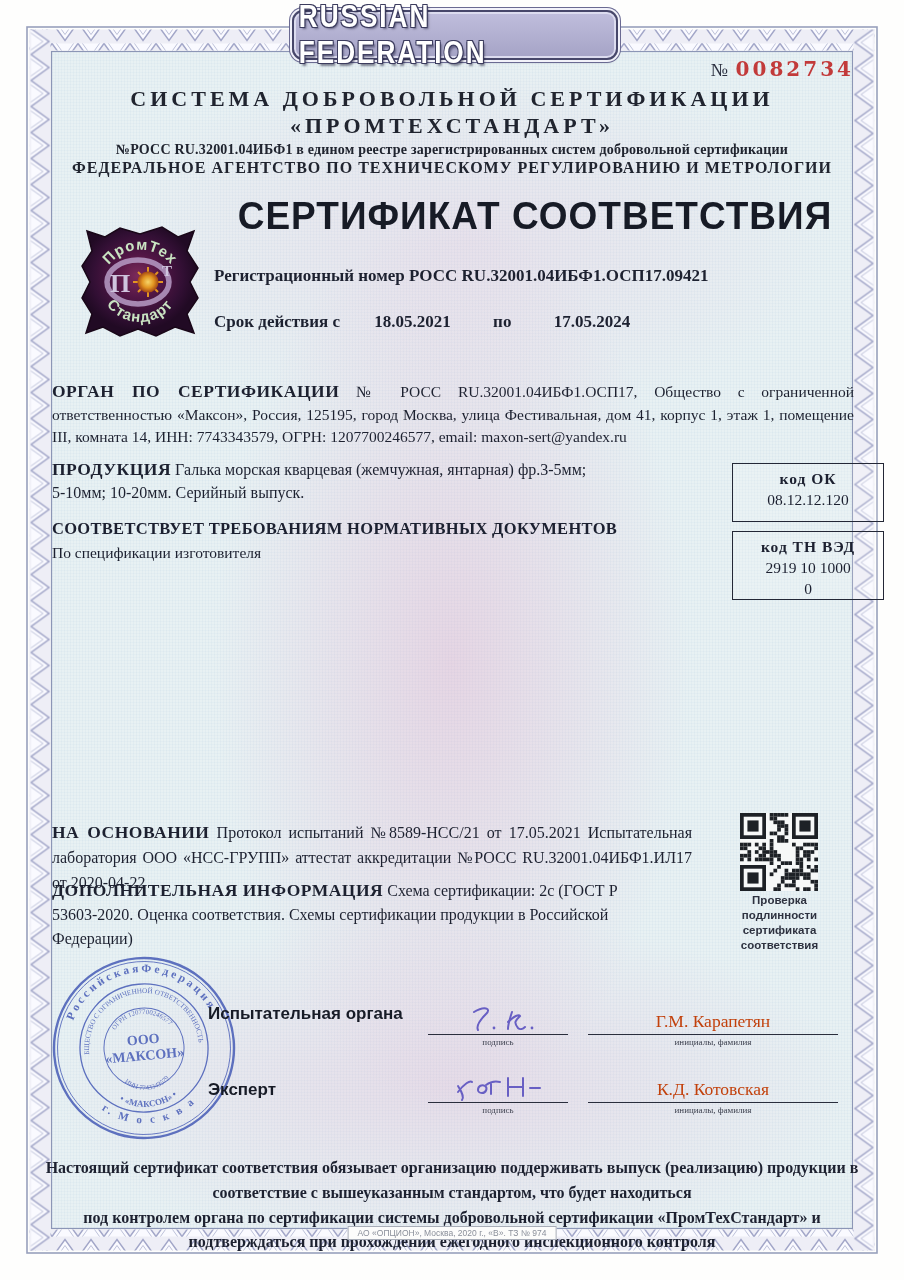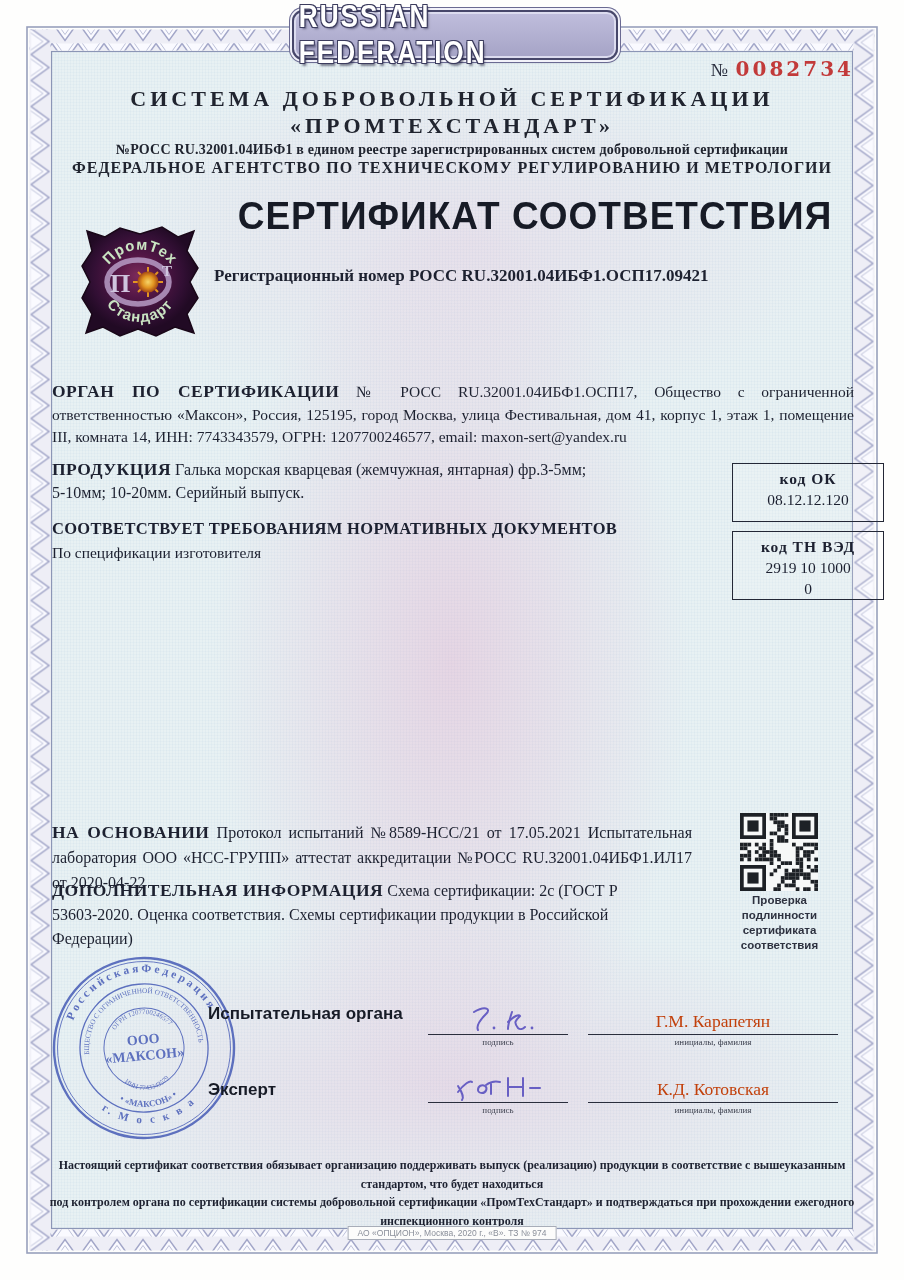--- a/index.html
+++ b/index.html
@@ -75,21 +75,21 @@
   .sigline{position:absolute;border-bottom:1.4px solid #2a2e3c;height:30px;}
   .sig1{left:428px;top:1004px;width:140px;} .sig2{left:428px;top:1072px;width:140px;}
   .nameline{position:absolute;border-bottom:1.4px solid #2a2e3c;height:30px;text-align:center;
     font-size:17.5px;color:#c2410c;line-height:34px;}
   .name1{left:588px;top:1004px;width:250px;} .name2{left:588px;top:1072px;width:250px;}
   .cap{position:absolute;text-align:center;font-size:9px;color:#3a3e4c;}
   .cap-s1{left:428px;top:1037px;width:140px;} .cap-n1{left:588px;top:1037px;width:250px;}
   .cap-s2{left:428px;top:1105px;width:140px;} .cap-n2{left:588px;top:1105px;width:250px;}
 
   .fineprint{position:absolute;left:45px;top:1156px;width:814px;text-align:center;
-    font-weight:bold;font-size:12px;line-height:1.55;color:#1d2130;}
+    font-weight:bold;font-size:16px;line-height:1.55;color:#1d2130;}
   .printinfo{position:absolute;left:50%;top:1226px;transform:translateX(-50%);z-index:4;
     font-family:"Liberation Sans",sans-serif;font-size:8.5px;color:#8a8f9a;background:#fcfcfb;
     border:1px solid #a8adb8;padding:1px 9px;white-space:nowrap;}
 </style>
 </head>
 <body>
 
 <div class="cert">
 
   <div class="paper"></div>
@@ -166,20 +166,26 @@
       <circle cx="70" cy="58" r="10.5" fill="url(#sun)"></circle>
       <text x="42" y="68" font-family="Liberation Serif, serif" font-size="26" font-weight="bold" fill="#cfc4dd" text-anchor="middle">П</text>
       <text x="89" y="52" font-family="Liberation Serif, serif" font-size="15" font-weight="bold" fill="#cfc4dd" text-anchor="middle">Т</text>
     </svg>
 
     <div class="regline">
       <span>Регистрационный номер</span>
       <span>РОСС RU.32001.04ИБФ1.ОСП17.09421</span>
     </div>
 
+    <div class="validity">
+      <span>Срок действия с</span>
+      <span class="gap1">18.05.2021</span>
+      <span class="gap2">по</span>
+      <span class="gap2">17.05.2024</span>
+    </div>
 
     <div class="para org">
       <span class="lbl">ОРГАН ПО СЕРТИФИКАЦИИ</span>
       <span>№ РОСС RU.32001.04ИБФ1.ОСП17, Общество с ограниченной ответственностью «Максон», Россия, 125195, город Москва, улица Фестивальная, дом 41, корпус 1, этаж 1, помещение III, комната 14, ИНН: 7743343579, ОГРН: 1207700246577, email: maxon-sert@yandex.ru</span>
     </div>
 
     <div class="para product">
       <span class="lbl">ПРОДУКЦИЯ</span>
       <span class="pre">Галька морская кварцевая (жемчужная, янтарная) фр.3-5мм;
  5-10мм; 10-20мм.  Серийный выпуск.</span>

